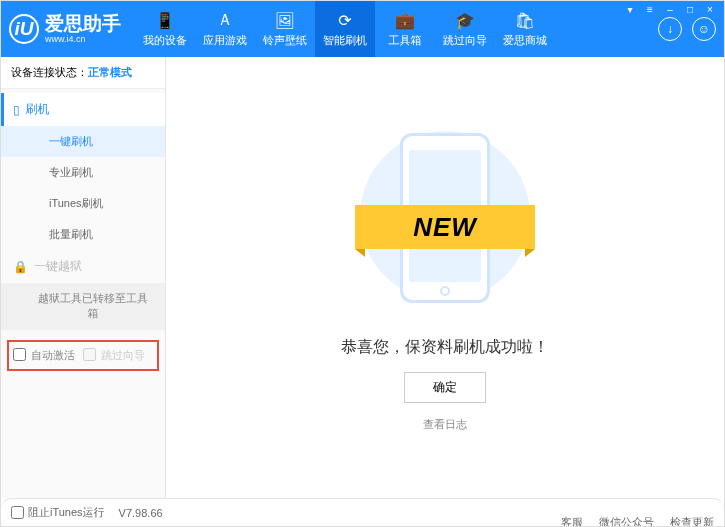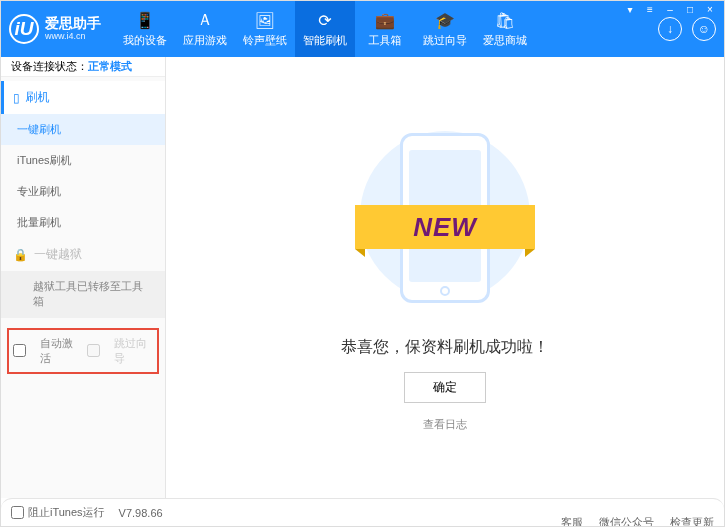--- a/index.html
+++ b/index.html
@@ -1,49 +1,49 @@
 <!DOCTYPE html>
 <html><head>
 <meta charset="utf-8">
 <style>
 * { margin: 0; padding: 0; box-sizing: border-box; font-family: "Microsoft YaHei", sans-serif; }
 body { width: 725px; height: 527px; display: flex; flex-direction: column; background: #fff; border: 1px solid #ddd; overflow: hidden; }
 .header { background: #1e8cff; color: #fff; height: 56px; display: flex; align-items: center; padding: 0 8px; }
 .logo-area { display: flex; align-items: center; gap: 6px; margin-right: 14px; }
 .logo-circle { width: 30px; height: 30px; border: 2px solid #fff; border-radius: 50%; display: flex; align-items: center; justify-content: center; font-size: 19px; font-weight: bold; font-style: italic; }
 .logo-text { display: flex; flex-direction: column; line-height: 1.1; }
-.logo-text .t1 { font-size: 14px; font-weight: bold; }
+.logo-text .t1 { font-size: 19px; font-weight: bold; }
 .logo-text .t2 { font-size: 9px; opacity: 0.9; }
 .nav-tabs { display: flex; height: 100%; }
 .nav-tab { width: 60px; display: flex; flex-direction: column; align-items: center; justify-content: center; gap: 3px; cursor: pointer; font-size: 11px; }
 .nav-tab.active { background: #0a6ee0; }
 .nav-tab .icon { font-size: 16px; height: 20px; display: flex; align-items: center; }
 .header-right { margin-left: auto; display: flex; align-items: center; gap: 10px; }
 .win-controls { display: flex; gap: 2px; position: absolute; top: 2px; right: 6px; }
 .win-controls span { width: 18px; height: 14px; display: flex; align-items: center; justify-content: center; font-size: 10px; color: #fff; cursor: pointer; }
 .circle-btn { width: 24px; height: 24px; border: 1.5px solid #fff; border-radius: 50%; display: flex; align-items: center; justify-content: center; font-size: 12px; cursor: pointer; }
 .main { flex: 1; display: flex; overflow: hidden; }
 .sidebar { width: 165px; border-right: 1px solid #e5e5e5; display: flex; flex-direction: column; background: #fafafa; }
-.status-bar { padding: 2px 10px; font-size: 11px; border-bottom: 1px solid #eee; background: #fff; }
+.status-bar { padding: 8px 10px; font-size: 11px; border-bottom: 1px solid #eee; background: #fff; }
 .status-bar .mode { color: #1e8cff; font-weight: bold; }
 .side-section { padding: 4px 0; font-size: 12px; }
 .side-header { display: flex; align-items: center; gap: 6px; padding: 8px 12px; color: #666; cursor: pointer; }
 .side-header.active-group { border-left: 3px solid #1e8cff; color: #1e8cff; background: #fff; padding-left: 9px; }
-.side-item { padding: 8px 12px 8px 16px; color: #666; cursor: pointer; font-size: 11px; }
+.side-item { padding: 8px 12px 8px 48px; color: #666; cursor: pointer; font-size: 11px; }
 .side-item.active { background: #e6f2ff; color: #1e8cff; }
-.side-item.notice { background: #f0f0f0; color: #888; line-height: 1.4; padding: 8px 12px 8px 32px; }
+.side-item.notice { background: #f0f0f0; color: #888; line-height: 1.4; padding: 8px 12px 8px 32px; text-align: center; }
 .side-checks { border: 2px solid #e74c3c; margin: 6px; padding: 6px 4px; display: flex; gap: 8px; font-size: 11px; color: #888; }
-.side-checks label { display: flex; align-items: center; gap: 14px; }
+.side-checks label { display: flex; align-items: flex-start; gap: 5px; }
 .content { flex: 1; display: flex; flex-direction: column; align-items: center; justify-content: center; gap: 14px; }
 .phone-illus { width: 160px; height: 200px; position: relative; }
 .phone-bg-circle { position: absolute; width: 170px; height: 170px; border-radius: 50%; background: #e8f3ff; top: 8px; left: -5px; }
 .phone { position: absolute; width: 90px; height: 170px; background: #fff; border: 3px solid #cfe4ff; border-radius: 12px; left: 35px; top: 10px; }
 .phone-screen { position: absolute; inset: 14px 6px 18px 6px; background: #e6f2ff; border-radius: 3px; }
 .phone-home { position: absolute; bottom: 4px; left: 50%; transform: translateX(-50%); width: 10px; height: 10px; border: 2px solid #cfe4ff; border-radius: 50%; }
-.new-banner { position: absolute; left: -10px; top: 82px; width: 180px; height: 44px; background: #ffc933; display: flex; align-items: center; justify-content: center; font-size: 26px; font-weight: 900; color: #701a75; font-style: italic; letter-spacing: 1px; }
+.new-banner { position: absolute; left: -10px; top: 82px; width: 180px; height: 44px; background: #ffc933; display: flex; align-items: center; justify-content: center; font-size: 26px; font-weight: 900; color: #000000; font-style: italic; letter-spacing: 1px; }
 .new-banner::before, .new-banner::after { content: ''; position: absolute; bottom: -8px; border-style: solid; }
 .new-banner::before { left: 0; border-width: 8px 0 0 10px; border-color: #d9a200 transparent transparent transparent; }
 .new-banner::after { right: 0; border-width: 8px 10px 0 0; border-color: #d9a200 transparent transparent transparent; }
 .success-msg { font-size: 16px; color: #333; }
 .confirm-btn { padding: 6px 28px; border: 1px solid #ccc; background: #fff; font-size: 12px; cursor: pointer; }
 .log-link { font-size: 11px; color: #888; cursor: pointer; }
 .footer { height: 28px; border-top: 1px solid #e5e5e5; display: flex; align-items: center; padding: 0 10px; font-size: 11px; color: #666; gap: 14px; border-radius: 11px; }
 .footer label { display: flex; align-items: center; gap: 4px; }
 .footer-right { margin-left: auto; display: flex; gap: 16px; margin-top: 20px; }
 .footer-right span { cursor: pointer; }
@@ -110,22 +110,22 @@
     <div class="status-bar">
       <span>设备连接状态：</span><span class="mode">正常模式</span>
     </div>
     <div class="side-section">
       <div class="side-header active-group">
         <span>▯</span>
         <span>刷机</span>
       </div>
       <div id="group1-items">
           <div class="side-item active">一键刷机</div>
+          <div class="side-item">专业刷机</div>
           <div class="side-item">iTunes刷机</div>
-          <div class="side-item">专业刷机</div>
           <div class="side-item">批量刷机</div>
         </div>
       <div class="side-header">
         <span class="lock-icon">🔒</span>
         <span style="color:#bbb">一键越狱</span>
       </div>
       <div class="side-item notice">越狱工具已转移至工具箱</div>
     </div>
     <div class="side-checks">
       <label>

